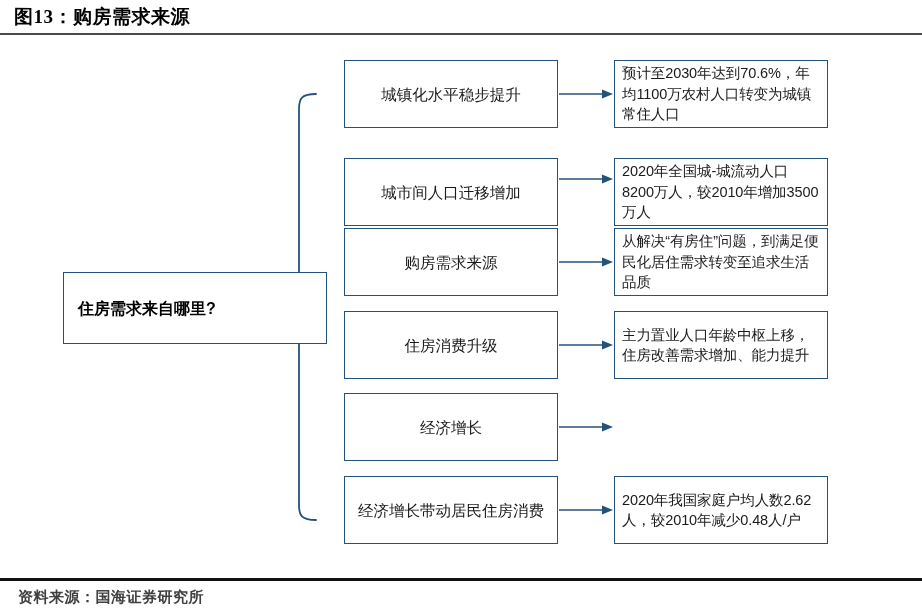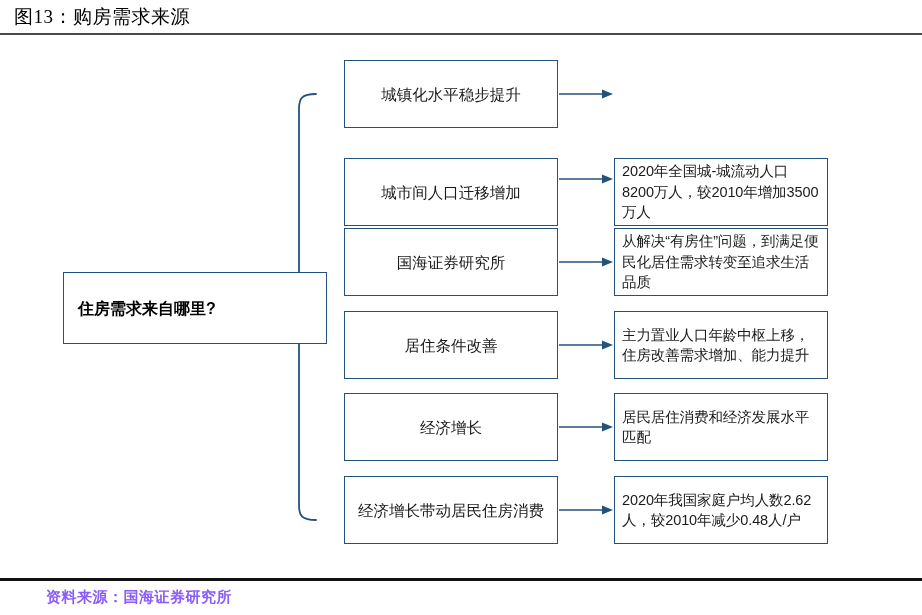--- a/index.html
+++ b/index.html
@@ -16,21 +16,21 @@
     overflow: hidden;
   }
 
   
   #figure-title {
     position: absolute;
     left: 14px;
     top: 4px;
     font-family: "Liberation Serif", "DejaVu Serif", serif;
     font-size: 19px;
-    font-weight: normal;
+    font-weight: bold;
     letter-spacing: 0.5px;
     white-space: nowrap;
     color: #000000;
   }
   #header-rule {
     position: absolute;
     left: 0;
     top: 33px;
     width: 922px;
     height: 2px;
@@ -48,22 +48,21 @@
   }
   #source-note {
     position: absolute;
     left: 18px;
     top: 588px;
     font-family: Liberation Serif, serif;
     font-size: 15px;
     font-weight: bold;
     letter-spacing: 0.5px;
     white-space: nowrap;
-    color: #8b5cf6;
-    margin-left: 28px;
+    color: #404040;
   }
 
   
   #diagram {
     position: absolute;
     left: 0;
     top: 33px;
     width: 922px;
     height: 545px;
   }
@@ -182,44 +181,44 @@
     <div class="node-label">住房需求来自哪里?</div>
   </div>
 
   <div class="node cause-node row-0">
     <div class="node-label">城镇化水平稳步提升</div>
   </div>
   <div class="node cause-node row-1">
     <div class="node-label">城市间人口迁移增加</div>
   </div>
   <div class="node cause-node row-2">
-    <div class="node-label">国海证券研究所</div>
+    <div class="node-label">购房需求来源</div>
   </div>
   <div class="node cause-node row-3">
-    <div class="node-label">居住条件改善</div>
+    <div class="node-label">住房消费升级</div>
   </div>
   <div class="node cause-node row-4">
     <div class="node-label">经济增长</div>
   </div>
   <div class="node cause-node row-5">
     <div class="node-label">经济增长带动居民住房消费</div>
   </div>
 
+  <div class="node detail-node row-0">
+    <div class="node-label">预计至2030年达到70.6%，年均1100万农村人口转变为城镇常住人口</div>
+  </div>
   <div class="node detail-node row-1">
     <div class="node-label">2020年全国城-城流动人口8200万人，较2010年增加3500万人</div>
   </div>
   <div class="node detail-node row-2">
     <div class="node-label">从解决“有房住”问题，到满足便民化居住需求转变至追求生活品质</div>
   </div>
   <div class="node detail-node row-3">
     <div class="node-label">主力置业人口年龄中枢上移，住房改善需求增加、能力提升</div>
   </div>
-  <div class="node detail-node row-4">
-    <div class="node-label">居民居住消费和经济发展水平匹配</div>
-  </div>
   <div class="node detail-node row-5">
     <div class="node-label">2020年我国家庭户均人数2.62人，较2010年减少0.48人/户</div>
   </div>
 
 </div>
 
 <div id="footer-rule"></div>
 <div id="source-note">资料来源：国海证券研究所</div>
 
 </body></html>

